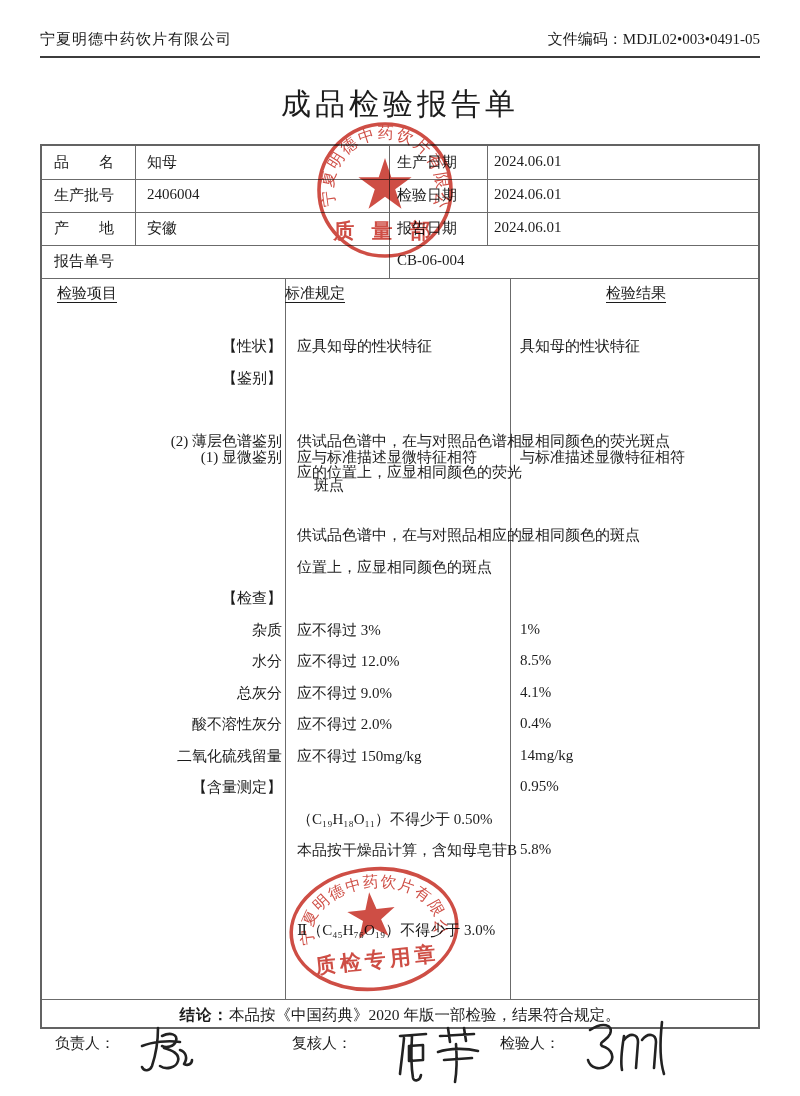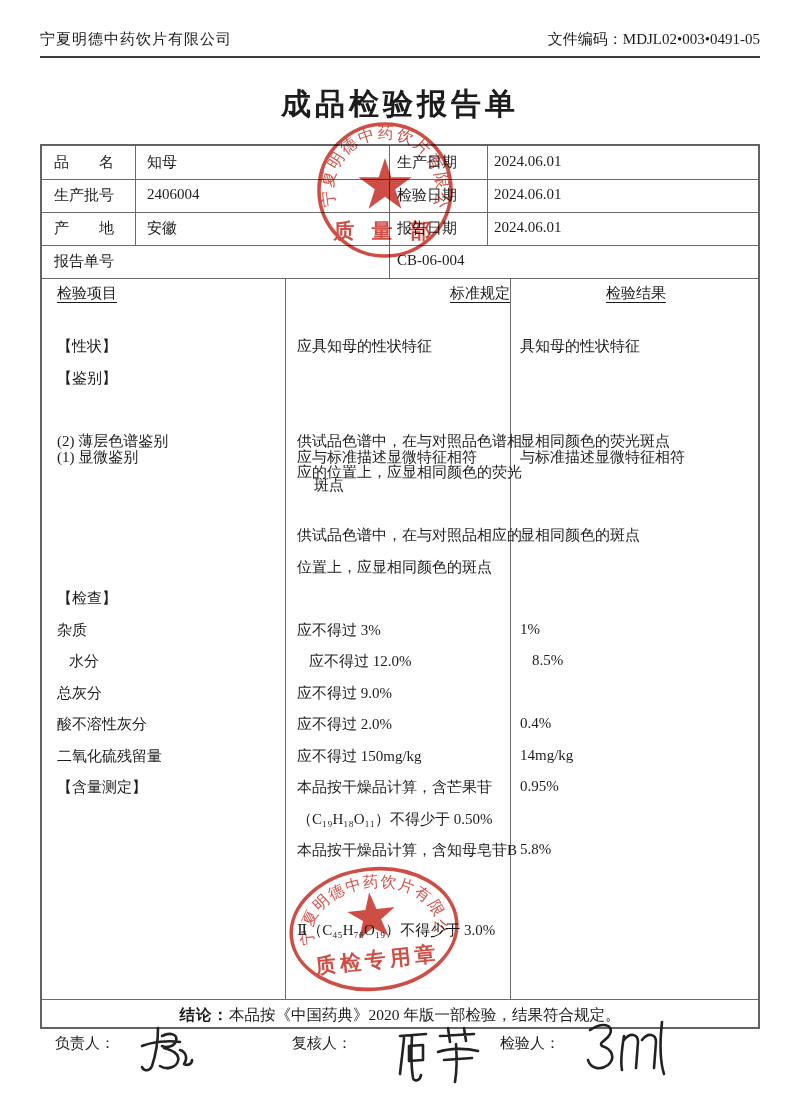--- a/index.html
+++ b/index.html
@@ -5,31 +5,31 @@
   html,body{margin:0;padding:0;background:#ffffff;}
   .sheet{
     position:relative;width:800px;height:1096px;background:#ffffff;overflow:hidden;
     font-family:"Liberation Serif","DejaVu Serif",serif;color:#1c1c1c;
   }
   .abs{position:absolute;}
   
   .company{left:40px;top:30px;font-size:15px;letter-spacing:1px;}
   .doccode{right:40px;top:30px;font-size:15px;text-align:right;}
   .toprule{left:40px;top:56px;width:720px;height:0;border-top:2px solid #3c3c3c;}
-  .title{left:0;top:84px;width:800px;text-align:center;font-size:30px;font-weight:bold;letter-spacing:4px;}
+  .title{left:0;top:84px;width:800px;text-align:center;font-size:30px;font-weight:normal;letter-spacing:4px;}
   
   .frame{left:40px;top:144px;width:720px;height:885px;border:2px solid #636363;box-sizing:border-box;}
   .hline{position:absolute;left:0;width:100%;height:0;border-top:1.6px solid #6b6b6b;}
   .vline{position:absolute;top:0;width:0;border-left:1.6px solid #6b6b6b;}
   .cell{position:absolute;font-size:15px;white-space:nowrap;}
   
   .colhead{position:absolute;font-size:15px;text-decoration:underline;text-underline-offset:4px;white-space:nowrap;}
   .trow{position:absolute;left:0;width:100%;height:32px;}
   .trow span{position:absolute;top:0;font-size:15px;white-space:nowrap;display:block;}
-  .trow .f-item{left:15px;width:225px;}
+  .trow .f-item{left:15px;width:225px;text-align:right;}
   .trow .f-std{left:255px;width:210px;}
   .trow .f-res{left:478px;width:235px;}
   
   .conclusion{position:absolute;left:0;top:853px;width:100%;height:32px;line-height:31px;text-align:center;font-size:15.5px;white-space:nowrap;}
   .conclusion b{letter-spacing:1px;}
   
   .sig-label{font-size:15px;white-space:nowrap;}
   .sig-svg path{fill:none;stroke:#222222;stroke-width:2.6;stroke-linecap:round;stroke-linejoin:round;}
   
   .stamp{mix-blend-mode:multiply;opacity:.88;}
@@ -74,21 +74,21 @@
 
     <div class="cell" style="left:12px;top:73px;width:70px">产　　地</div>
     <div class="cell" style="left:105px;top:73px">安徽</div>
     <div class="cell" style="left:355px;top:73px">报告日期</div>
     <div class="cell" style="left:452px;top:73px">2024.06.01</div>
 
     <div class="cell" style="left:12px;top:106px">报告单号</div>
     <div class="cell" style="left:355px;top:106px">CB-06-004</div>
 
     <div class="colhead" style="left:15px;top:138px">检验项目</div>
-    <div class="colhead" style="left:243px;top:138px;width:225px;text-align:right">标准规定</div>
+    <div class="colhead" style="left:243px;top:138px;width:225px;text-align:left">标准规定</div>
     <div class="colhead" style="left:468px;top:138px;width:252px;text-align:center">检验结果</div>
 
     <div id="rows-host">
   <div class="trow" style="top: 191px;">
     <span class="f-item">【性状】</span>
     <span class="f-std">应具知母的性状特征</span>
     <span class="f-res">具知母的性状特征</span>
   </div>
 
   <div class="trow" style="top: 222.5px;">
@@ -138,46 +138,46 @@
     <span class="f-std"></span>
     <span class="f-res"></span>
   </div>
 
   <div class="trow" style="top: 474.5px;">
     <span class="f-item">杂质</span>
     <span class="f-std">应不得过 3%</span>
     <span class="f-res">1%</span>
   </div>
 
-  <div class="trow" style="top: 506px; margin-left: 12px;">
+  <div class="trow" style="top: 506px;">
     <span class="f-item">水分</span>
     <span class="f-std">应不得过 12.0%</span>
     <span class="f-res">8.5%</span>
   </div>
 
   <div class="trow" style="top: 537.5px;">
     <span class="f-item">总灰分</span>
     <span class="f-std">应不得过 9.0%</span>
+    <span class="f-res">4.1%</span>
   </div>
 
   <div class="trow" style="top: 569px;">
     <span class="f-item">酸不溶性灰分</span>
     <span class="f-std">应不得过 2.0%</span>
     <span class="f-res">0.4%</span>
   </div>
 
   <div class="trow" style="top: 600.5px;">
     <span class="f-item">二氧化硫残留量</span>
     <span class="f-std">应不得过 150mg/kg</span>
     <span class="f-res">14mg/kg</span>
   </div>
 
   <div class="trow" style="top: 632px;">
     <span class="f-item">【含量测定】</span>
-    <span class="f-std">本品按干燥品计算，含芒果苷</span>
     <span class="f-res">0.95%</span>
   </div>
 
   <div class="trow" style="top: 663.5px;">
     <span class="f-item"></span>
     <span class="f-std">（C₁₉H₁₈O₁₁）不得少于 0.50%</span>
     <span class="f-res"></span>
   </div>
 
   <div class="trow" style="top: 695px;">

